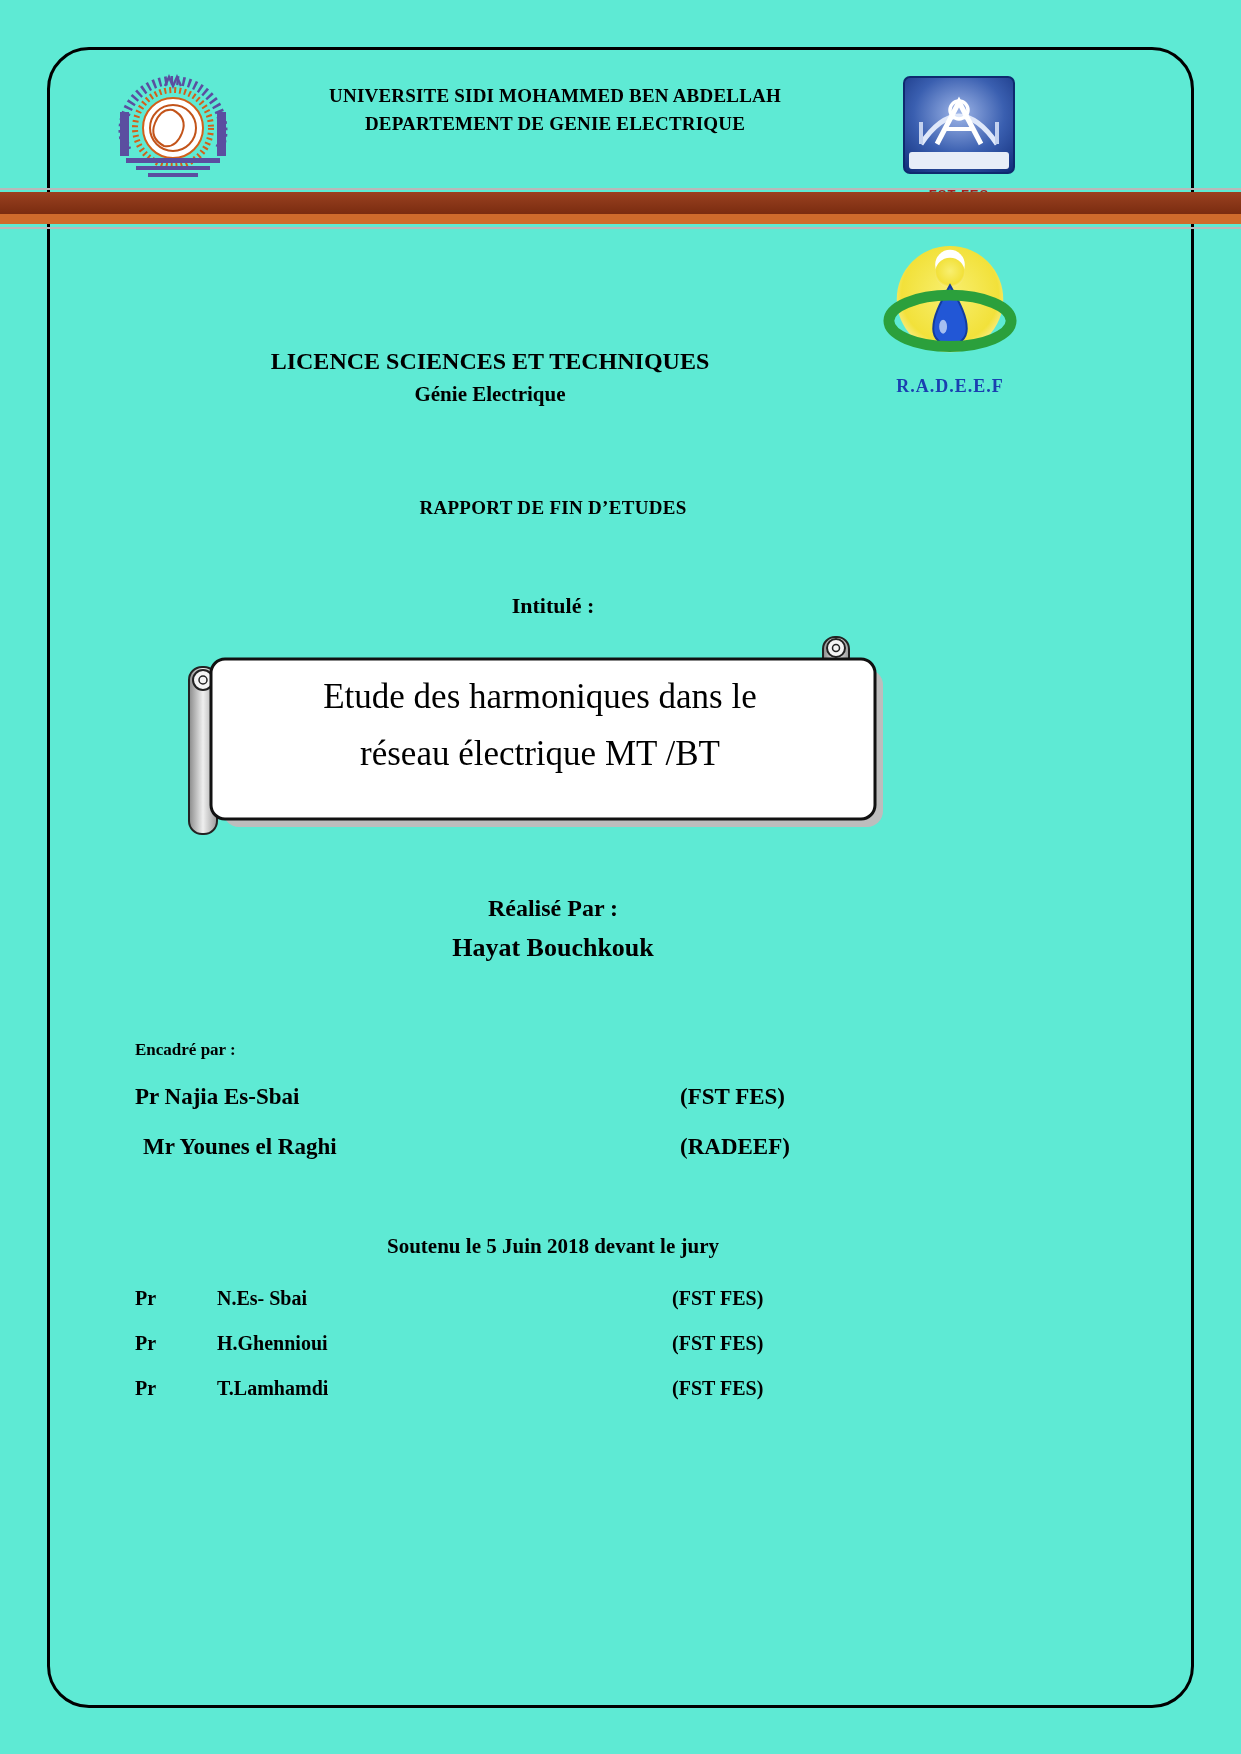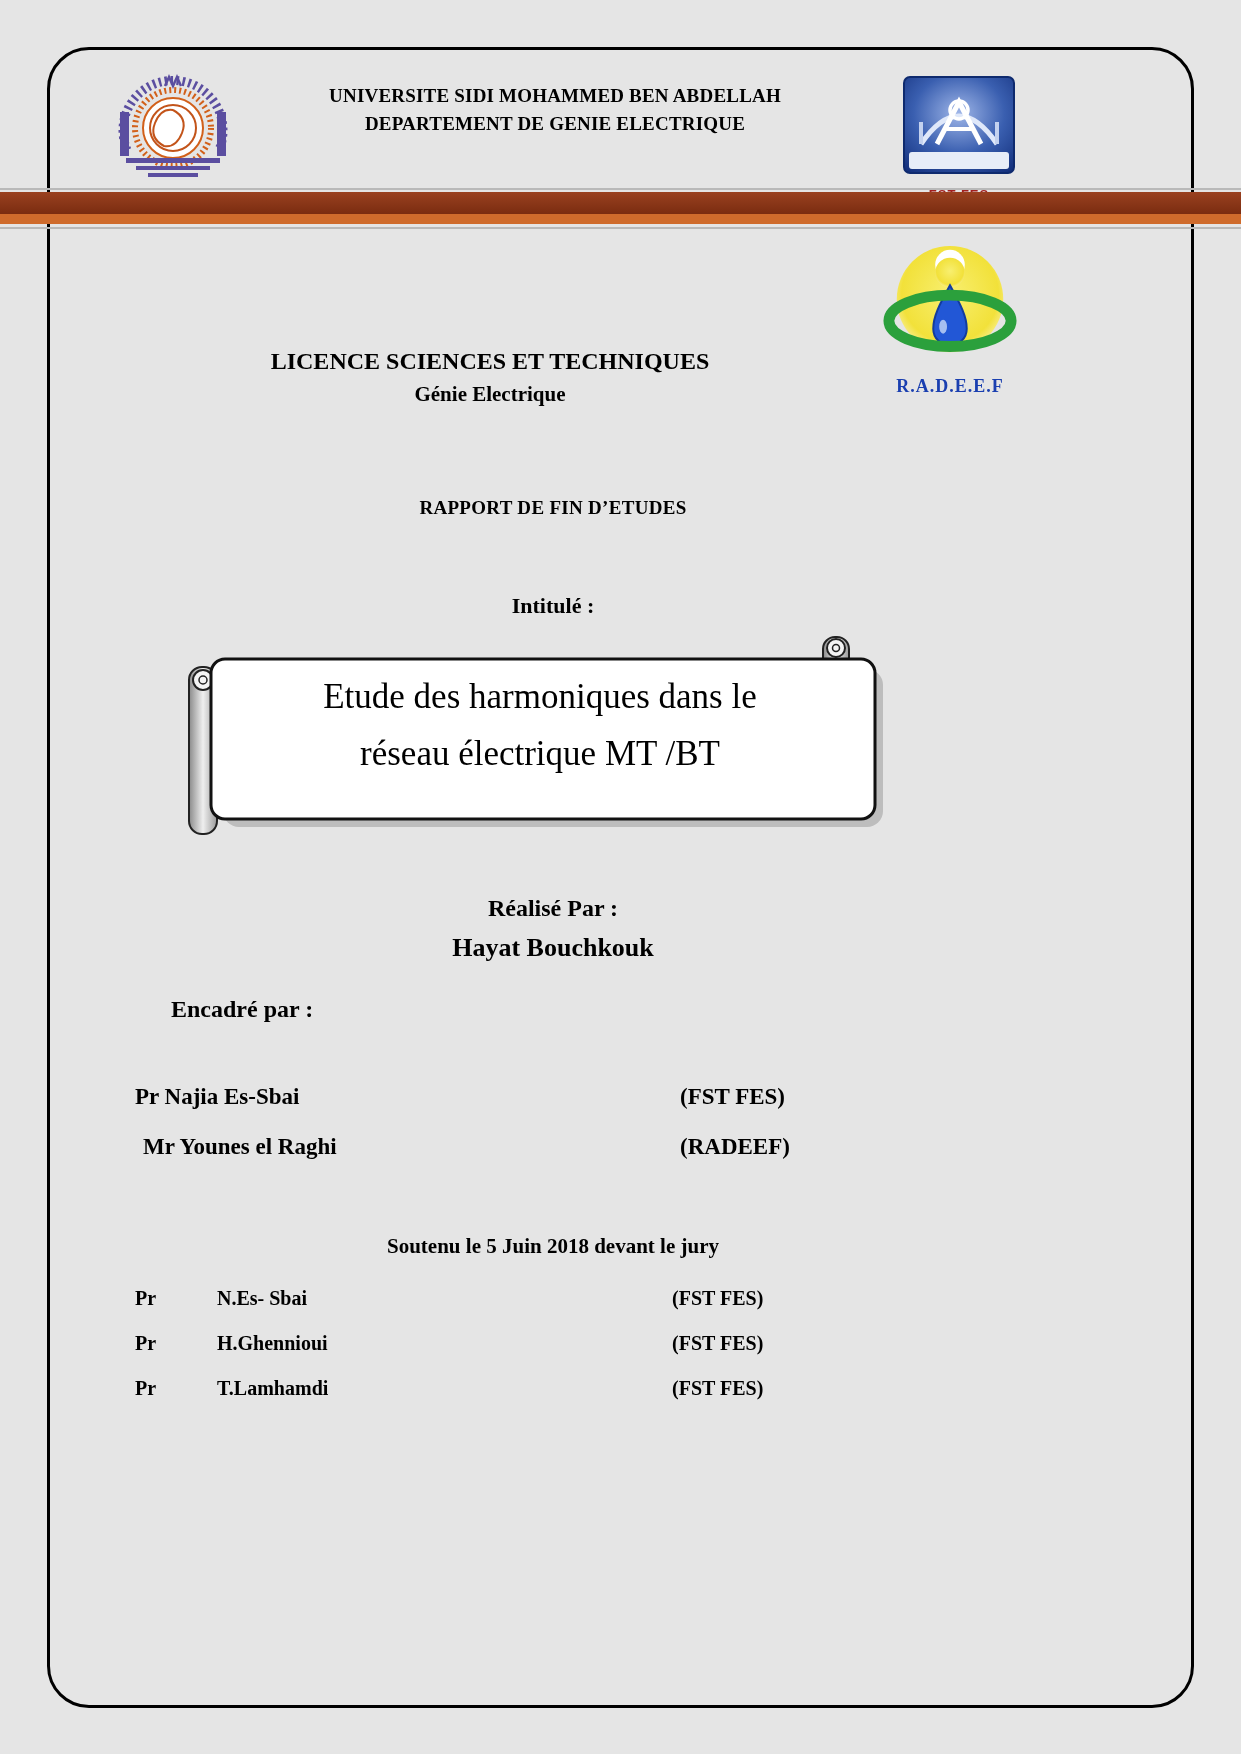--- a/index.html
+++ b/index.html
@@ -1,19 +1,19 @@
 <!DOCTYPE html>
 <html><head>
 <meta charset="utf-8">
 <style>
   html,body{margin:0;padding:0;background:#ffffff;}
   .page{
     position:relative;
     width:1241px;height:1754px;
-    background:#e5e5e5;
+    background:#5eead4;
     font-family:"Liberation Serif","DejaVu Serif",serif;
     color:#000;
     overflow:hidden;
   }
   .abs{position:absolute;}
   .border-frame{
     left:47px;top:47px;width:1141px;height:1655px;
     border:3px solid #000;border-radius:42px;
   }
   
@@ -35,21 +35,21 @@
   .program2{left:140px;top:382px;width:700px;text-align:center;font-weight:bold;font-size:21px;}
   .report-type{left:103px;top:485px;width:900px;text-align:center;font-weight:bold;font-size:19px;letter-spacing:.3px;margin-top:12px;}
   .intitule{left:103px;top:593px;width:900px;text-align:center;font-weight:bold;font-size:22px;}
   
   .scroll-wrap{left:175px;top:633px;width:730px;height:207px;}
   .scroll-title{left:240px;top:668px;width:600px;text-align:center;font-weight:normal;font-size:35px;line-height:57px;}
   
   .realise{left:103px;top:895px;width:900px;text-align:center;font-weight:bold;font-size:24px;}
   .author{left:103px;top:933px;width:900px;text-align:center;font-weight:bold;font-size:26px;}
   
-  .encadre{left:135px;top:996px;font-weight:bold;font-size:24px;margin-left:36px;}
+  .encadre{left:135px;top:1040px;font-weight:bold;font-size:17px;}
   .sup-row{left:0;width:1241px;height:34px;font-weight:bold;font-size:23px;}
   .sup-row .name{position:absolute;left:135px;}
   .sup-row.r2 .name{left:143px;}
   .sup-row .aff{position:absolute;left:680px;}
   .sup1{top:1084px;}
   .sup2{top:1134px;}
   
   .soutenu{left:103px;top:1234px;width:900px;text-align:center;font-weight:bold;font-size:21px;}
   .jury-row{left:0;width:1241px;height:32px;font-weight:bold;font-size:20px;}
   .jury-row .jt{position:absolute;left:135px;}

